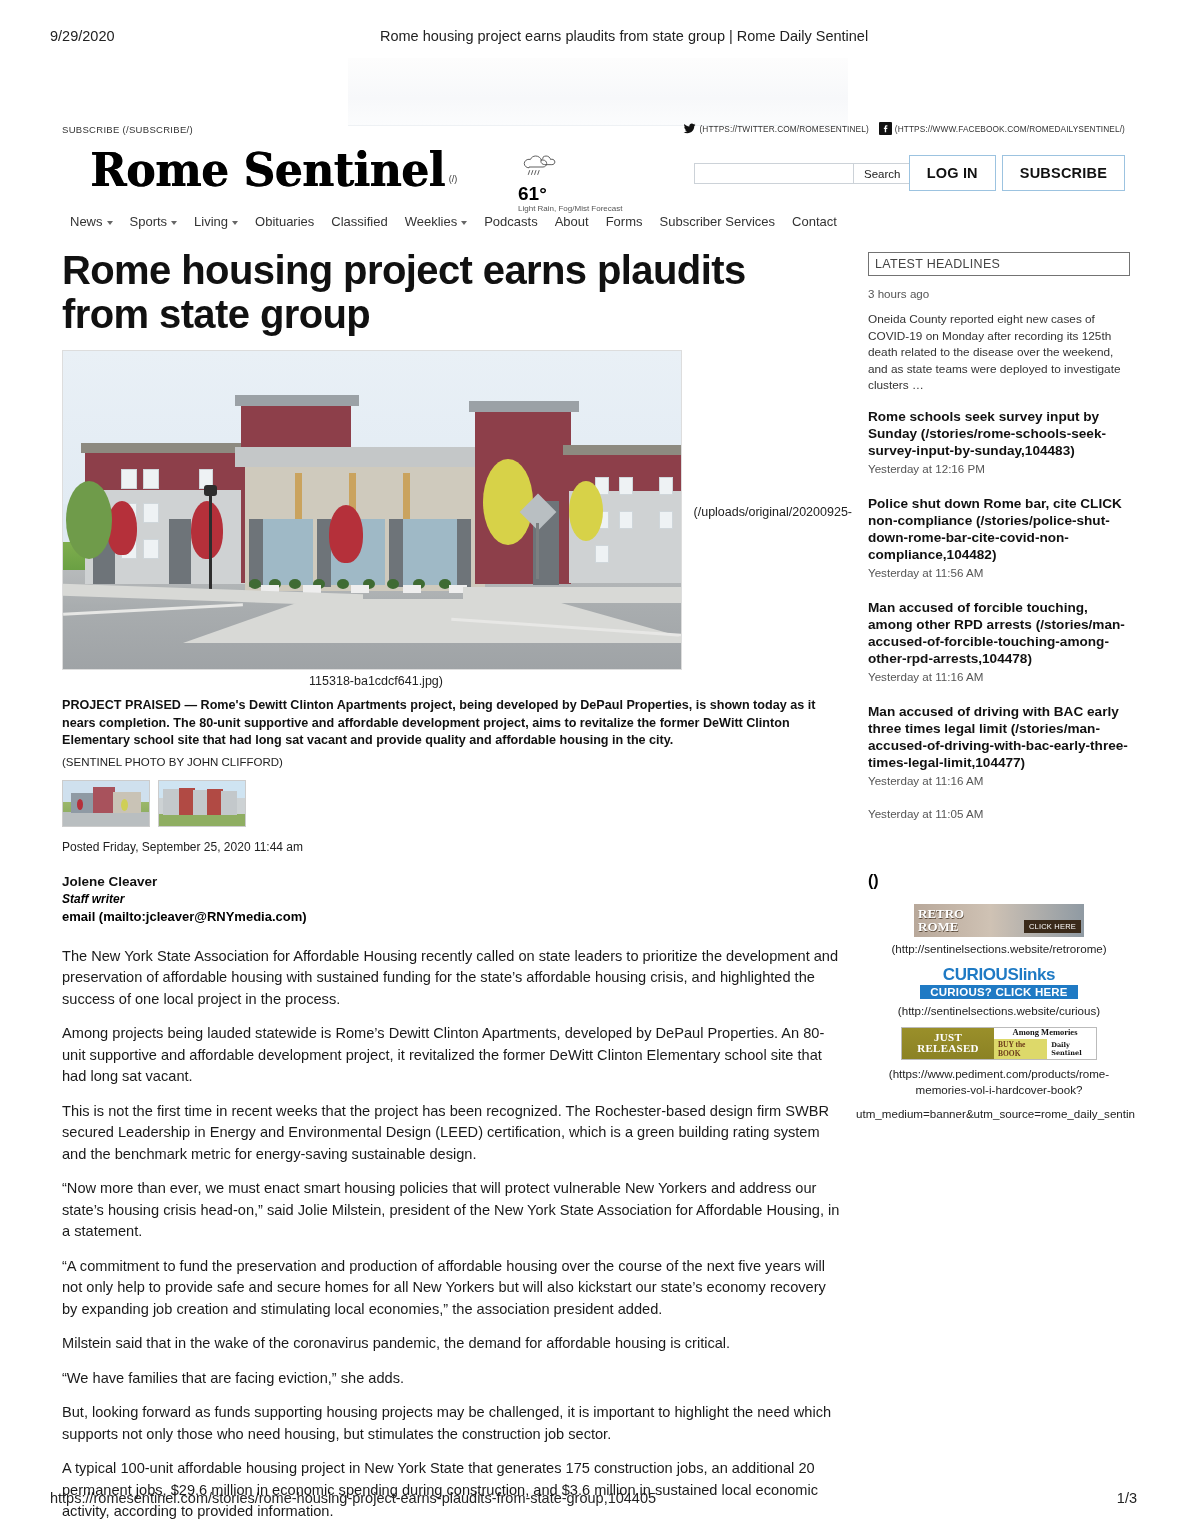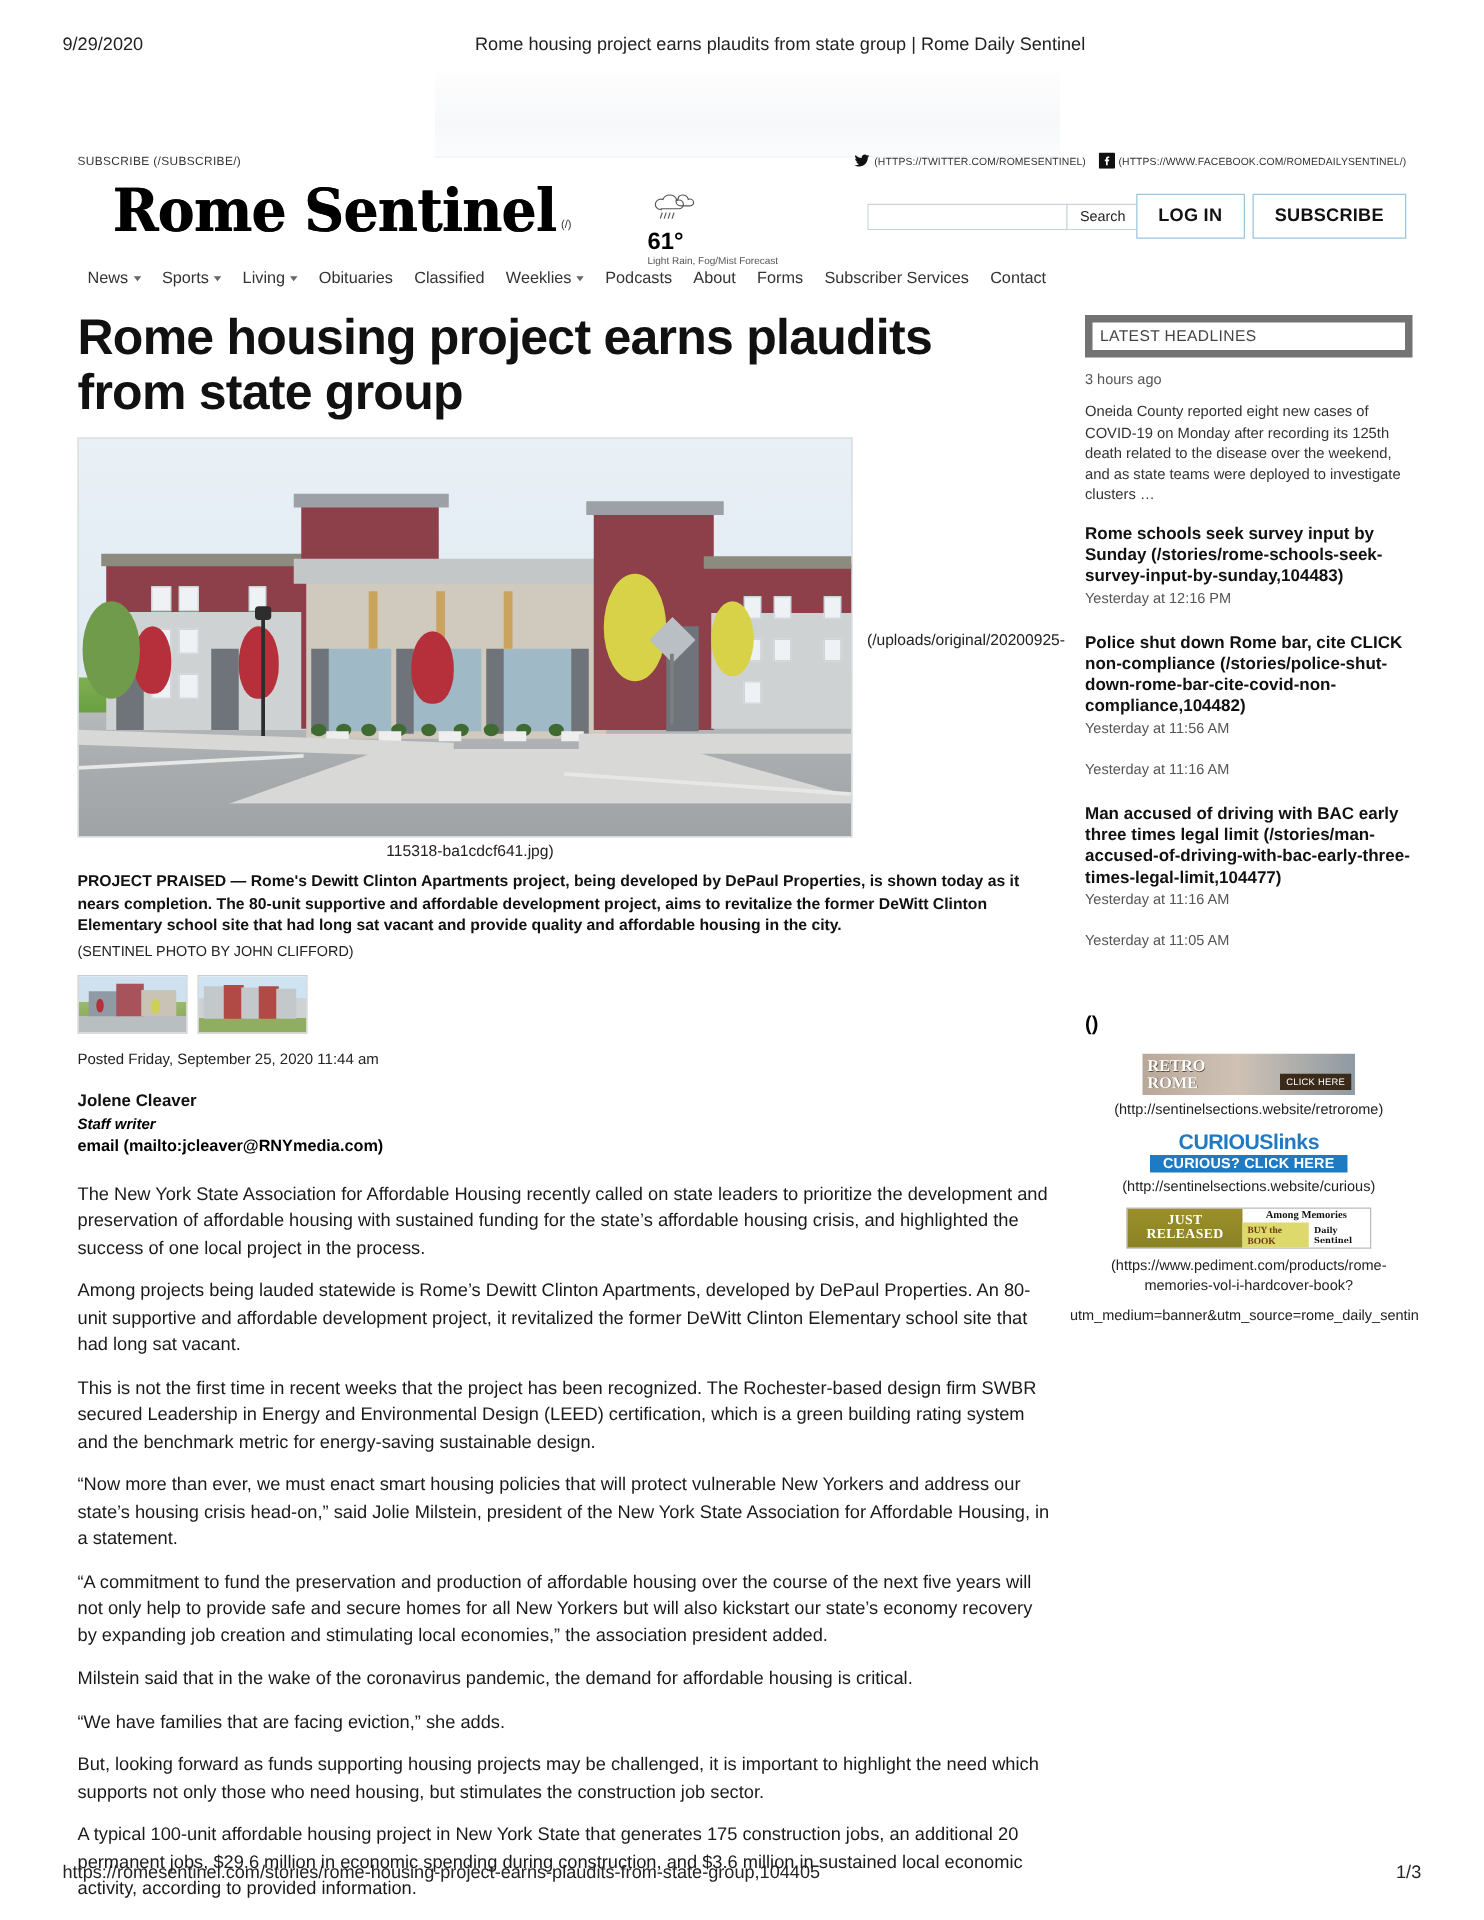--- a/index.html
+++ b/index.html
@@ -141,21 +141,21 @@
   .byline .email { font-size:13px; font-weight:700; margin-top:3px; }
 
   .body-copy { margin-top:22px; width:780px; }
   .body-copy p {
     font-size:14.6px; line-height:21.5px; margin:0 0 13px 0; color:#1a1a1a;
   }
 
   
   .sidebar { position:absolute; left:868px; top:252px; width:262px; }
   .lh-head {
-    border:6px solid #737373; font-size:12.5px; letter-spacing:.3px;
+    border:1px solid #737373; font-size:12.5px; letter-spacing:.3px;
     padding:4px 6px; color:#444; background:#fff;
   }
   .hl { margin-top:11px; }
   .hl .t {
     font-size:13.6px; font-weight:700; line-height:17px; color:#111;
   }
   .hl .ts { font-size:11.6px; color:#555; margin-top:3px; }
   .hl .ex { font-size:11.8px; line-height:16.5px; color:#333; margin-top:11px; }
 
   .ads { margin-top:52px; }
@@ -508,20 +508,21 @@
       <div class="t">Rome schools seek survey input by Sunday (/stories/rome-schools-seek-survey-input-by-sunday,104483)</div>
       <div class="ts">Yesterday at 12:16 PM</div>
     </div>
 
     <div class="hl" style="margin-top:20px;">
       <div class="t">Police shut down Rome bar, cite CLICK non-compliance (/stories/police-shut-down-rome-bar-cite-covid-non-compliance,104482)</div>
       <div class="ts">Yesterday at 11:56 AM</div>
     </div>
 
     <div class="hl" style="margin-top:20px;">
+      <div class="t">Man accused of forcible touching, among other RPD arrests (/stories/man-accused-of-forcible-touching-among-other-rpd-arrests,104478)</div>
       <div class="ts">Yesterday at 11:16 AM</div>
     </div>
 
     <div class="hl" style="margin-top:20px;">
       <div class="t">Man accused of driving with BAC early three times legal limit (/stories/man-accused-of-driving-with-bac-early-three-times-legal-limit,104477)</div>
       <div class="ts">Yesterday at 11:16 AM</div>
     </div>
 
     <div class="hl" style="margin-top:20px;">
       <div class="ts">Yesterday at 11:05 AM</div>

